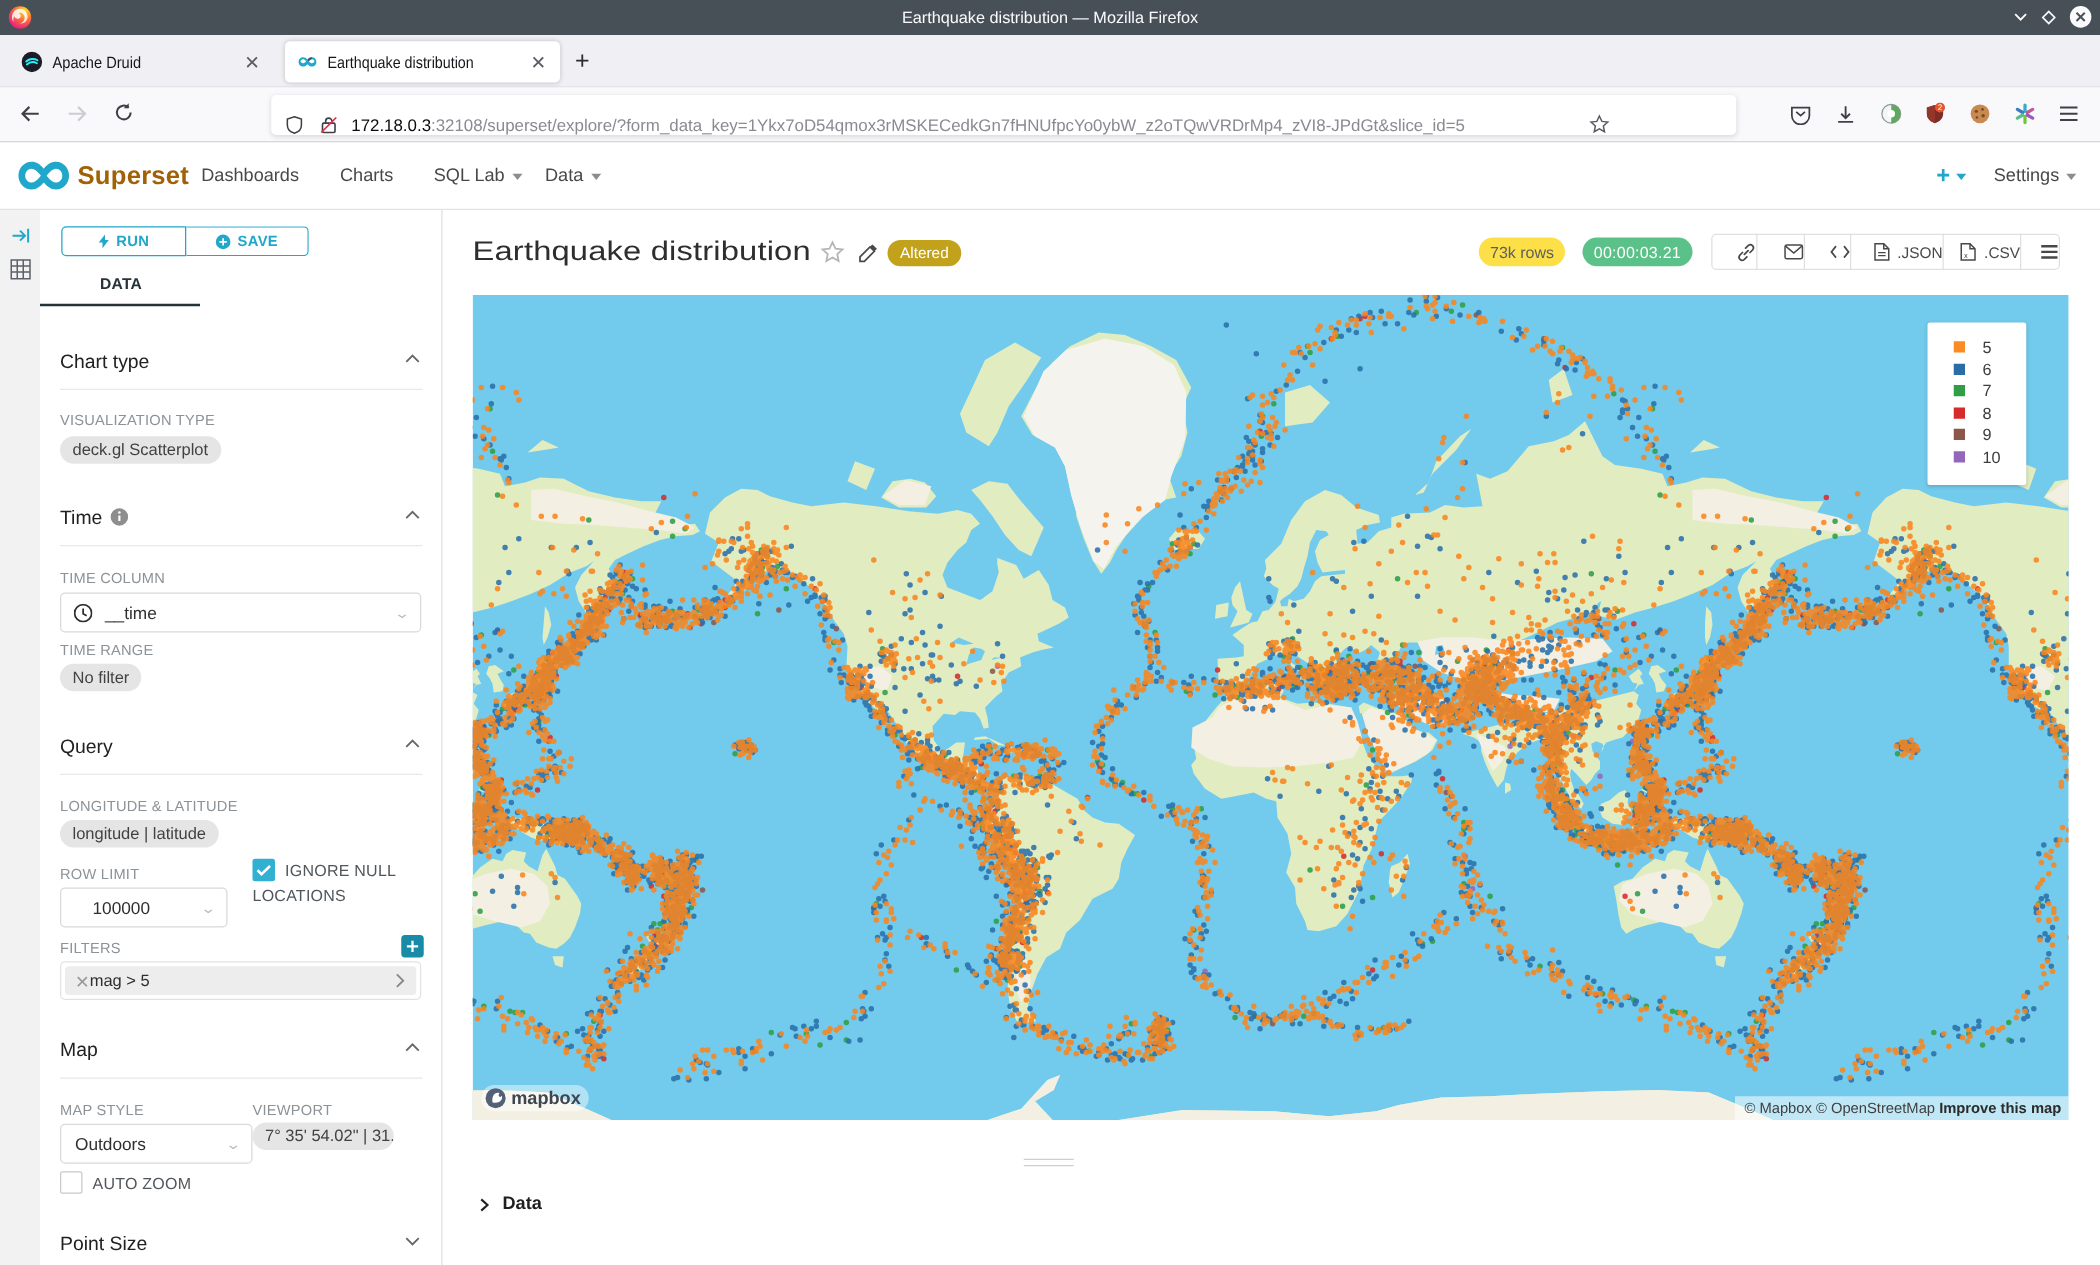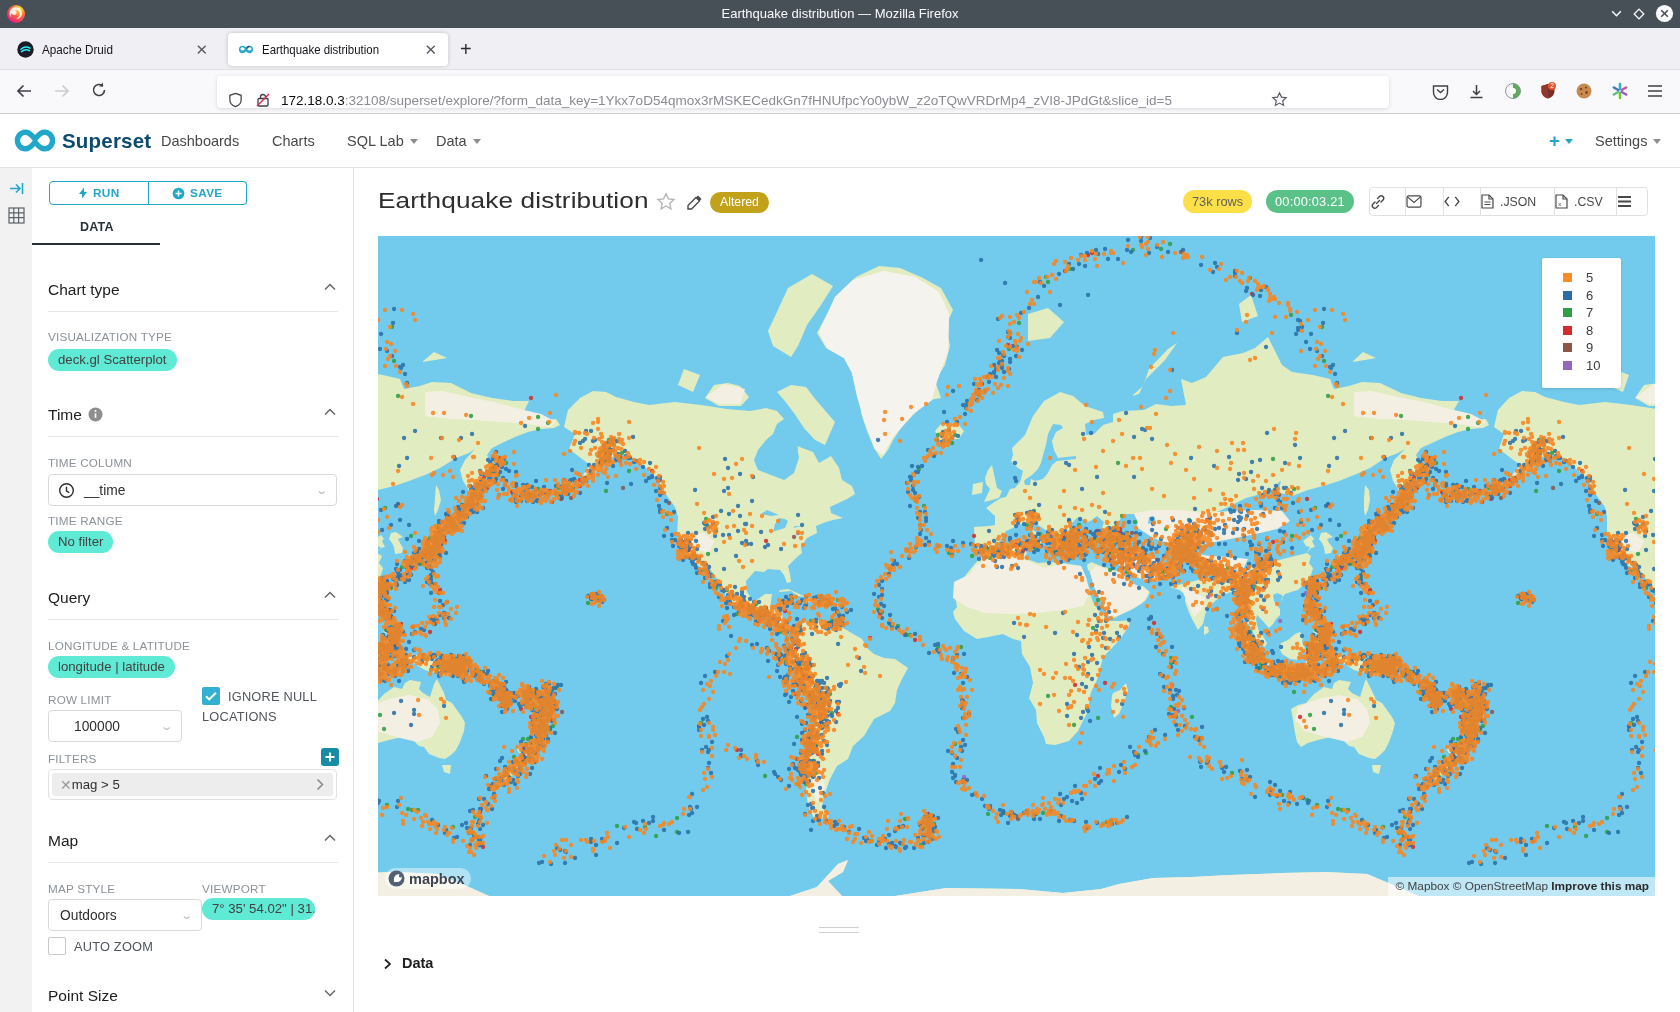--- a/index.html
+++ b/index.html
@@ -29,34 +29,34 @@
 .btngroup{position:absolute;left:17px;top:13px;width:198px;height:24px;display:flex}
 .btngroup .b{flex:1;border:1px solid #20a7c9;color:#20a7c9;font-size:11.8px;font-weight:bold;letter-spacing:.3px;display:flex;align-items:center;justify-content:center;gap:5px}
 .btngroup .b1{border-radius:4px 0 0 4px}
 .btngroup .b2{border-radius:0 4px 4px 0;border-left:none}
 .datatab{position:absolute;left:48px;top:52px;font-size:12.5px;font-weight:bold;color:#263238;letter-spacing:.2px}
 .tabline{position:absolute;left:0px;top:75px;width:128px;height:2px;background:#263238}
 .sect{position:absolute;left:16px;width:290px;font-size:15.5px;color:#212121;font-weight:500}
 .sect .car{position:absolute;right:2px;top:2px}
 .divider{position:absolute;left:16px;width:290px;border-top:1px solid #e8e8e8}
 .lbl{position:absolute;left:16px;font-size:11.7px;color:#8b9298;letter-spacing:.2px}
-.pill{position:absolute;background:#5eead4;border-radius:11px;font-size:13.2px;color:#424242;height:22px;line-height:22px;padding:0 10px}
+.pill{position:absolute;background:#e5e5e5;border-radius:11px;font-size:13.2px;color:#424242;height:22px;line-height:22px;padding:0 10px}
 .selbox{position:absolute;height:32px;border:1px solid #d9d9d9;border-radius:4px;background:#fff;font-size:13.8px;color:#2f2f2f;display:flex;align-items:center}
 .selcar{margin-left:auto;margin-right:10px;color:#b9b9b9;font-size:11px;transform:scaleX(1.4)}
 .cb{position:absolute;width:18px;height:18px;border-radius:2px}
 .cb.on{background:#31b0d2}
 .cb.off{background:#fff;border:1.5px solid #c9c9c9}
 .cblbl{position:absolute;font-size:12.8px;color:#50565b;letter-spacing:.2px}
 
 .charttitle{position:absolute;left:378px;top:189px;font-size:21.5px;color:#2e2e2e;transform:scaleX(1.218);transform-origin:0 50%;white-space:nowrap;letter-spacing:.1px}
 .goldpill{position:absolute;left:710px;top:192px;height:21px;line-height:21px;border-radius:11px;background:#c2a21b;color:#fff;font-size:12.3px;padding:0 10px}
 .graypill{position:absolute;left:1183px;top:190px;height:23px;line-height:23px;border-radius:12px;background:#fde047;color:#5f5f5f;font-size:12.8px;padding:0 9px}
 .greenpill{position:absolute;left:1266px;top:190px;height:23px;line-height:23px;border-radius:12px;background:#5ac189;color:#fff;font-size:12.8px;padding:0 9px;letter-spacing:.2px}
 .hdrbtns{position:absolute;left:1369px;top:187px;height:29px;border:1px solid #e0e0e0;border-radius:4px;display:flex;align-items:center}
-.hdrbtns .c{height:29px;display:flex;align-items:center;justify-content:flex-start;border-right:1px solid #e0e0e0;color:#484848;font-size:12.3px}
+.hdrbtns .c{height:29px;display:flex;align-items:center;justify-content:flex-end;border-right:1px solid #e0e0e0;color:#484848;font-size:12.3px}
 .hdrbtns .c:last-child{border-right:none}
 .mapwrap{position:absolute;left:378px;top:236px;width:1277px;height:660px;overflow:hidden}
 .legend{position:absolute;left:1164px;top:22px;width:79px;height:130px;background:#fff;box-shadow:0 1px 3px rgba(0,0,0,.15);border-radius:2px;padding:11px 0 0 21px}
 .legend .li{display:flex;align-items:center;height:17.5px;font-size:13px;color:#3c3c3c}
 .legend .sq{width:9px;height:9px;margin-right:14px;display:inline-block}
 .mblogo{position:absolute;left:7px;top:632px;width:86px;height:21px;background:rgba(255,255,255,.45);border-radius:11px;display:flex;align-items:center;color:#3e4550;font-weight:bold;font-size:14.5px}
 .attrib{position:absolute;right:0;top:641px;height:19px;background:rgba(255,255,255,.55);font-size:11.8px;color:#404040;padding:2px 6px 0 8px;white-space:nowrap}
 .attrib b{color:#2b2b2b}
 .handle{position:absolute;left:819px;top:927px;width:40px;height:6px;border-top:1.5px solid #cfcfcf;border-bottom:1.5px solid #cfcfcf}
 .datasect{position:absolute;left:383px;top:955px;font-size:14.5px;font-weight:bold;color:#202020}
@@ -174,21 +174,21 @@
     </svg>
  <svg class="navic" style="left:1647px;top:14px" width="16" height="14" viewBox="0 0 16 14">
       <path d="M1 2h14M1 7h14M1 12h14" stroke="#3f3f46" stroke-width="1.6"></path>
     </svg>
 </div>
 
 <div class="appnav">
  <svg class="abs" style="left:13px;top:13px" width="44" height="27" viewBox="0 0 32 20">
       <path d="M8.8 1.8C4.5 1.8 1 5.5 1 10s3.5 8.2 7.8 8.2c2.9 0 5-1.5 7.2-4.1 2.2 2.6 4.3 4.1 7.2 4.1 4.3 0 7.8-3.7 7.8-8.2s-3.5-8.2-7.8-8.2c-2.9 0-5 1.5-7.2 4.1-2.2-2.6-4.3-4.1-7.2-4.1zm0 4.1c1.6 0 3.1 1.2 5.1 3.6l.4.5-.4.5c-2 2.4-3.5 3.6-5.1 3.6-2.1 0-3.8-1.9-3.8-4.1S6.7 5.9 8.8 5.9zm14.4 0c2.1 0 3.8 1.9 3.8 4.1s-1.7 4.1-3.8 4.1c-1.6 0-3.1-1.2-5.1-3.6l-.4-.5.4-.5c2-2.4 3.5-3.6 5.1-3.6z" fill="#20a7c9"></path>
     </svg>
- <div class="navitem" style="left:62px;font-size:20.5px;font-weight:bold;color:#0c4a6e;letter-spacing:.2px">Superset</div>
+ <div class="navitem" style="left:62px;font-size:20.5px;font-weight:bold;color:#a16207;letter-spacing:.2px">Superset</div>
  <div class="navitem" style="left:161px">Dashboards</div>
  <div class="navitem" style="left:272px">Charts</div>
  <div class="navitem" style="left:347px">SQL Lab <span class="caret"></span></div>
  <div class="navitem" style="left:436px">Data <span class="caret"></span></div>
  <div class="navitem" style="left:1549px;color:#20a7c9;font-size:19px;font-weight:bold">+ <span class="caret" style="border-top-color:#20a7c9;margin-left:5px"></span></div>
  <div class="navitem" style="left:1595px">Settings <span class="caret"></span></div>
 </div>
 
 <div class="rail">
  <svg class="abs" style="left:9px;top:13px" width="15" height="15" viewBox="0 0 15 15">

